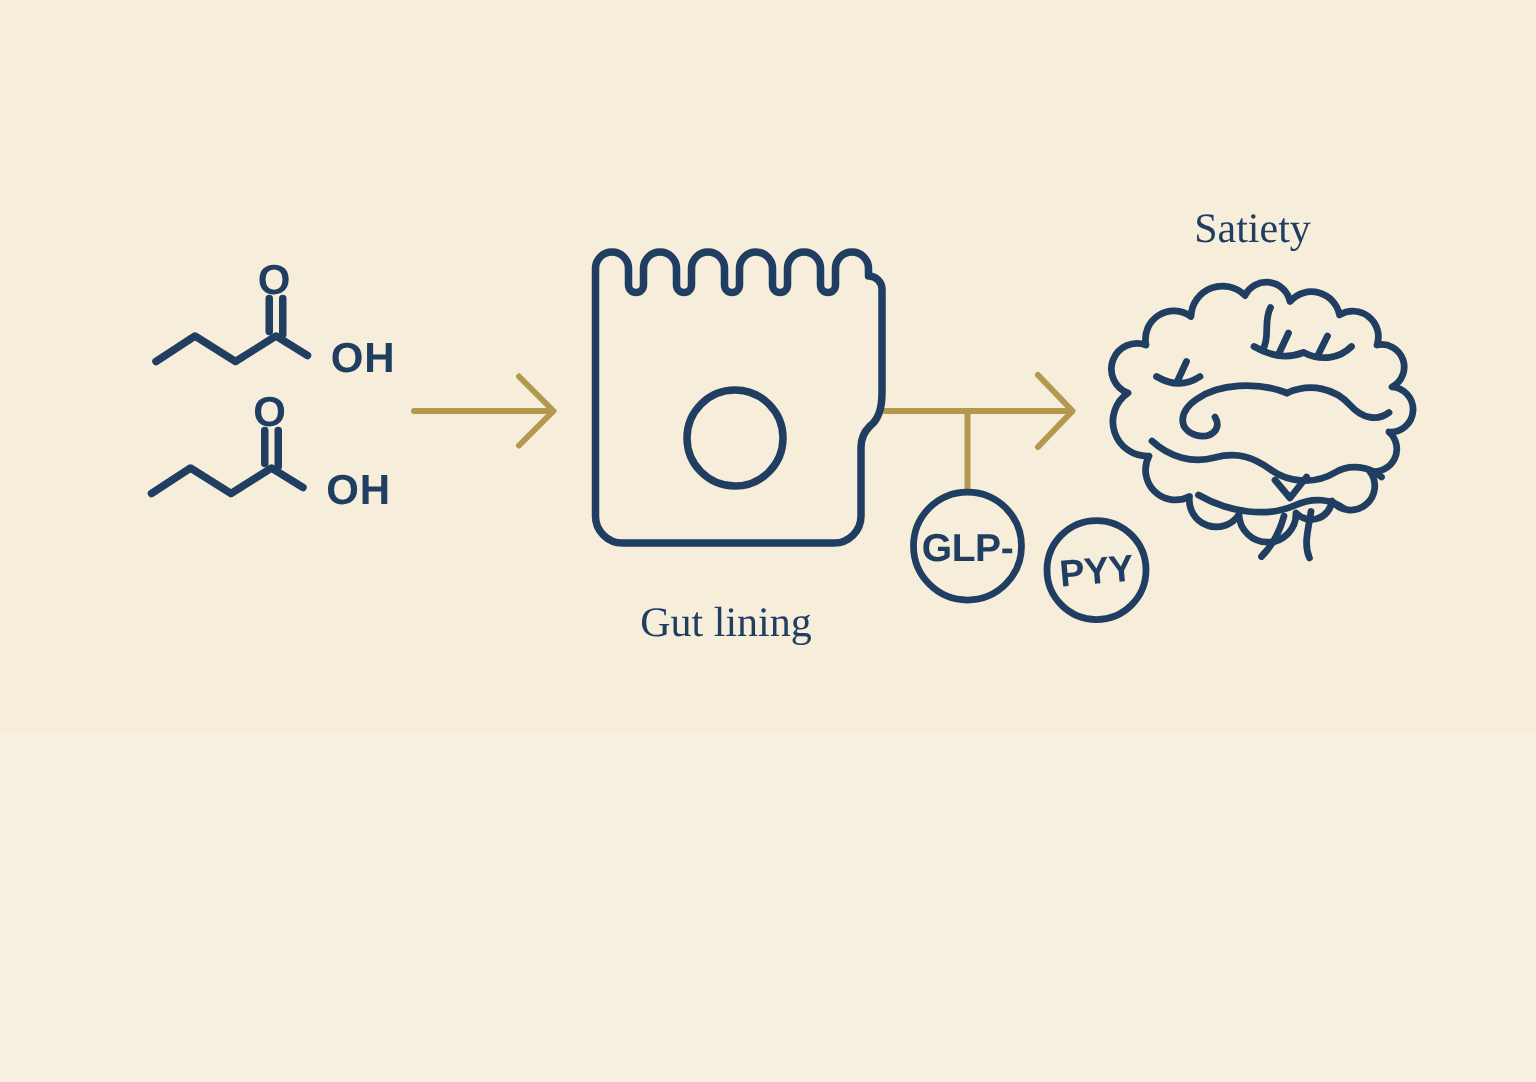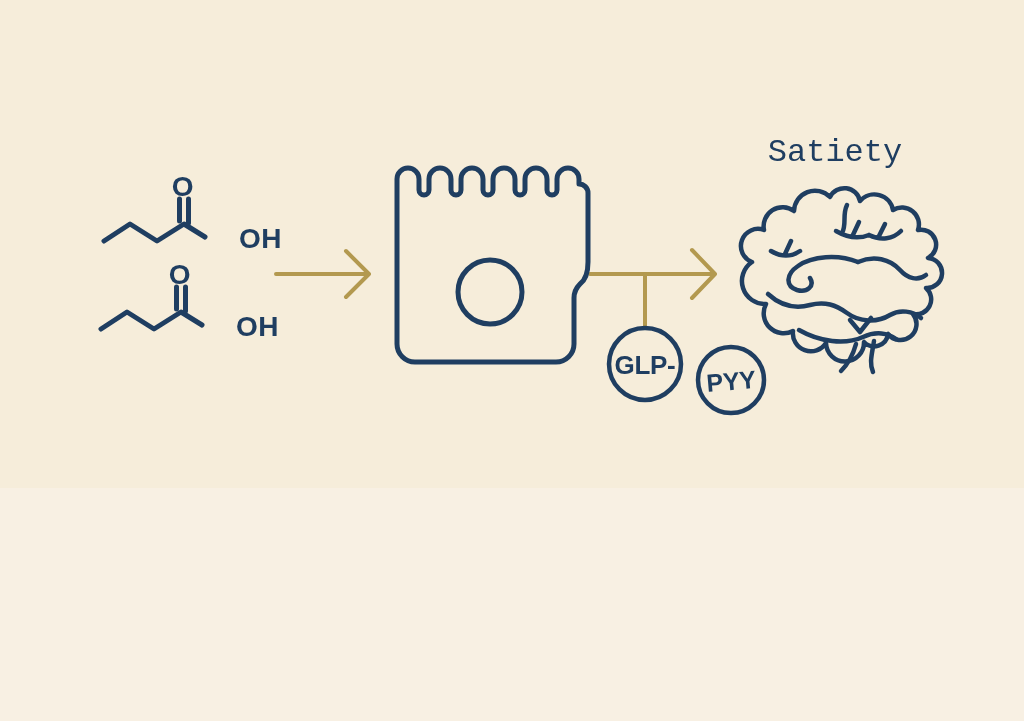--- a/index.html
+++ b/index.html
@@ -15,32 +15,32 @@
     background:#f8f0e3;
   }
   svg.art{position:absolute;left:0;top:0;}
   .label{
     position:absolute;
     color:#1f3e61;
     text-align:center;
     white-space:nowrap;
   }
   .serif-label{
-    font-family:Liberation Mono, monospace;
-    font-size:32px;
+    font-family:Liberation Serif, serif;
+    font-size:28px;
     line-height:40px;
   }
   .chem-label{
     font-family:"Liberation Sans", sans-serif;
     font-weight:bold;
     font-size:28px;
     line-height:32px;
     letter-spacing:0.5px;
   }
-  .chem-left{text-align:right;}
+  .chem-left{text-align:center;}
   .hormone-label{
     font-family:"Liberation Sans", sans-serif;
     font-weight:bold;
     line-height:30px;
     letter-spacing:-0.3px;
   }
   .glp-label{font-size:26px;}
   .pyy-label{font-size:25px;transform:rotate(-5deg);}
 </style>
 </head>
@@ -104,18 +104,19 @@
     </g>
   </svg>
 
   <div class="label chem-label" style="left:158px;top:171px;width:50px;">O</div>
   <div class="label chem-label chem-left" style="left:202px;top:223px;width:80px;">OH</div>
 
   <div class="label chem-label" style="left:155px;top:259px;width:50px;">O</div>
   <div class="label chem-label chem-left" style="left:199px;top:311px;width:80px;">OH</div>
 
 
+  <div class="label serif-label" style="left:384px;top:396px;width:200px;">Gut lining</div>
 
   <div class="label serif-label" style="left:735px;top:133px;width:200px;">Satiety</div>
 
   <div class="label hormone-label glp-label" style="left:595px;top:350px;width:100px;">GLP-</div>
   <div class="label hormone-label pyy-label" style="left:681px;top:366px;width:100px;">PYY</div>
 </div>
 
 </body></html>

